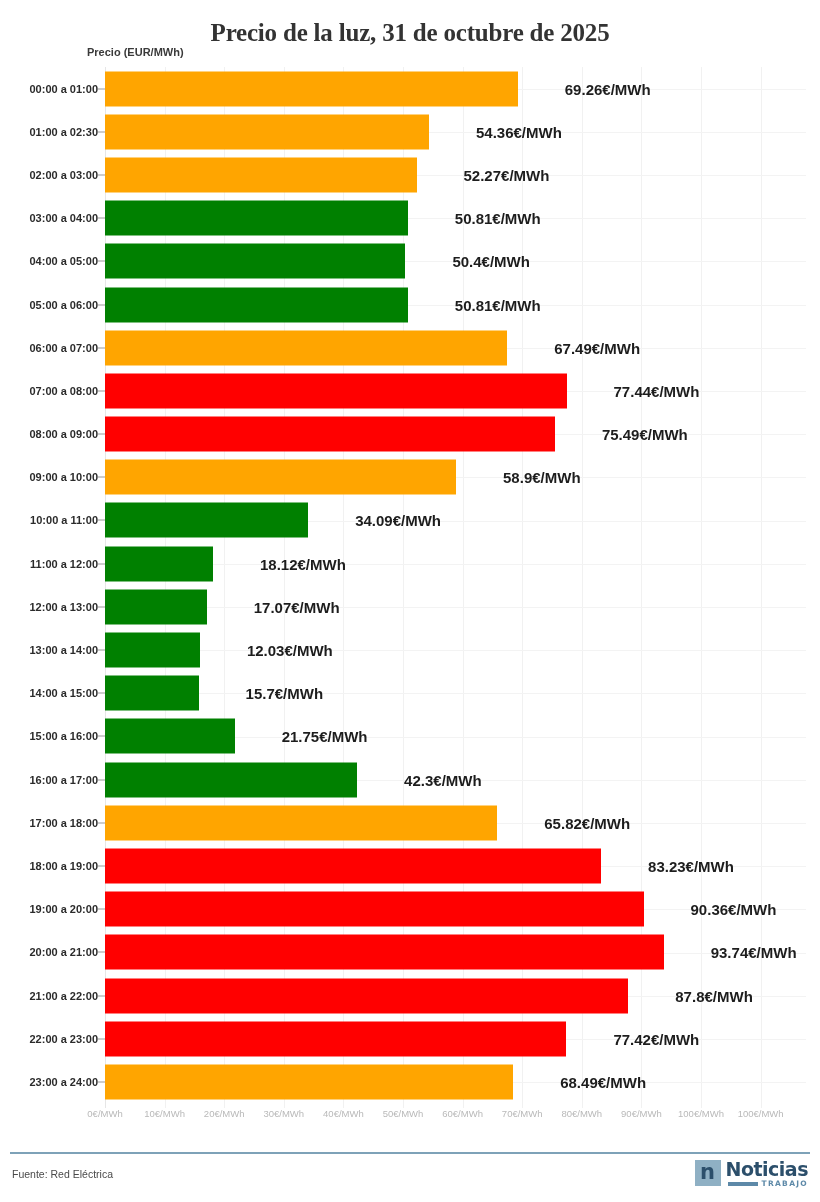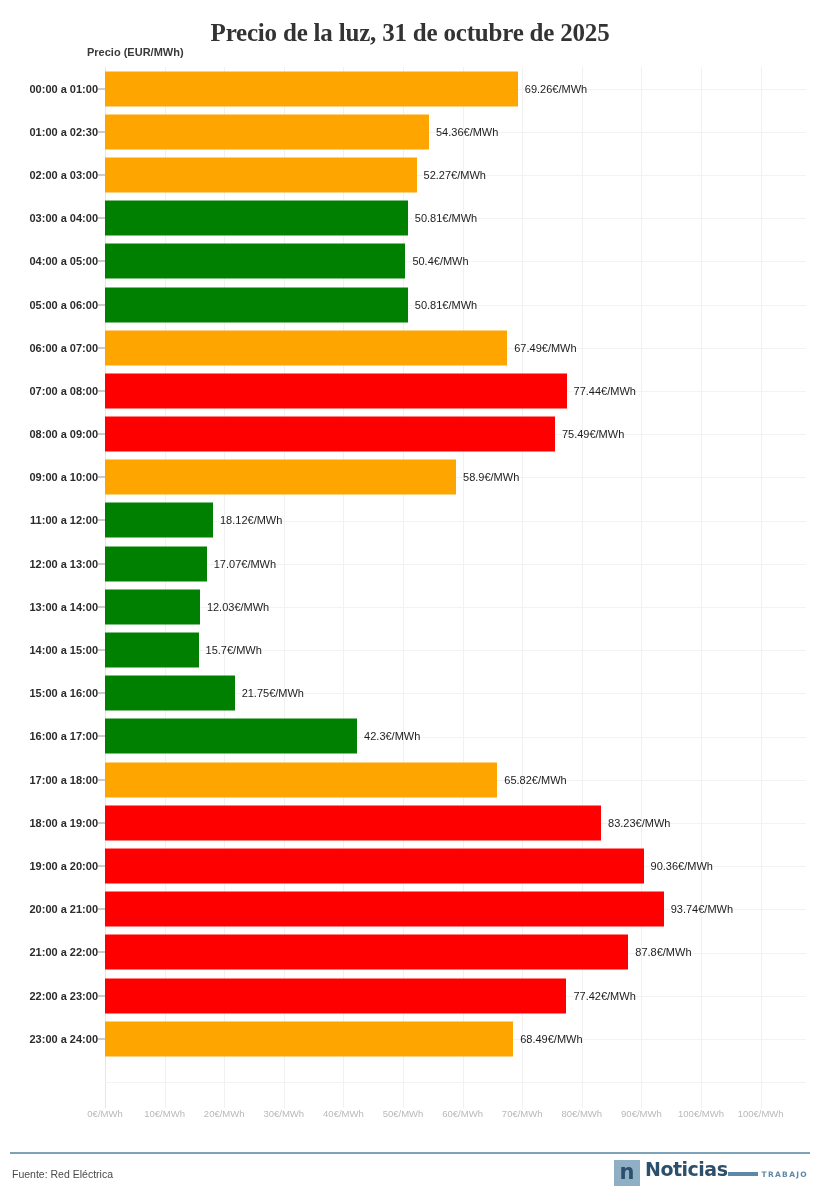--- a/index.html
+++ b/index.html
@@ -113,24 +113,25 @@
     position: absolute;
     left: 105px;
     top: 50%;
     transform: translateY(-50%);
     height: 35px;
   }
   .bar-value {
     position: absolute;
     top: 50%;
     transform: translateY(-50%);
-    font-size: 11px;
-    font-weight: normal;
+    font-size: 15px;
+    font-weight: bold;
     color: #1d1d1d;
     white-space: nowrap;
+    margin-left: 40px;
   }
 
   
   .xaxis {
     position: absolute;
     left: 0;
     top: 1108px;
     width: 820px;
     height: 20px;
   }
@@ -187,21 +188,21 @@
   .logo-mark-inner {
     font-family: "DejaVu Sans", sans-serif;
     font-weight: bold;
     font-size: 21px;
     line-height: 1;
     color: #2c4f6b;
     margin-top: -2px;
   }
   .logo-text {
     display: flex;
-    flex-direction: row;
+    flex-direction: column;
     align-items: flex-end;
   }
   .logo-word {
     font-family: "DejaVu Sans", sans-serif;
     font-size: 19px;
     font-weight: bold;
     line-height: 0.95;
     color: #2c4f6b;
     letter-spacing: -0.5px;
   }
@@ -326,20 +327,26 @@
         <div class="bar" title="08:00 a 09:00 — 75.49€/MWh" style="width: 449.92px; background: rgb(255, 0, 0);"></div>
         <div class="bar-value" style="left: 561.92px;">75.49€/MWh</div>
       </div>
       <div class="row">
         <div class="cat-label">09:00 a 10:00</div>
         <div class="tick-mark"></div>
         <div class="bar" title="09:00 a 10:00 — 58.9€/MWh" style="width: 351.044px; background: rgb(255, 165, 0);"></div>
         <div class="bar-value" style="left: 463.044px;">58.9€/MWh</div>
       </div>
       <div class="row">
+        <div class="cat-label">10:00 a 11:00</div>
+        <div class="tick-mark"></div>
+        <div class="bar" title="10:00 a 11:00 — 34.09€/MWh" style="width: 203.176px; background: rgb(0, 128, 0);"></div>
+        <div class="bar-value" style="left: 315.176px;">34.09€/MWh</div>
+      </div>
+      <div class="row">
         <div class="cat-label">11:00 a 12:00</div>
         <div class="tick-mark"></div>
         <div class="bar" title="11:00 a 12:00 — 18.12€/MWh" style="width: 107.995px; background: rgb(0, 128, 0);"></div>
         <div class="bar-value" style="left: 219.995px;">18.12€/MWh</div>
       </div>
       <div class="row">
         <div class="cat-label">12:00 a 13:00</div>
         <div class="tick-mark"></div>
         <div class="bar" title="12:00 a 13:00 — 17.07€/MWh" style="width: 101.737px; background: rgb(0, 128, 0);"></div>
         <div class="bar-value" style="left: 213.737px;">17.07€/MWh</div>

